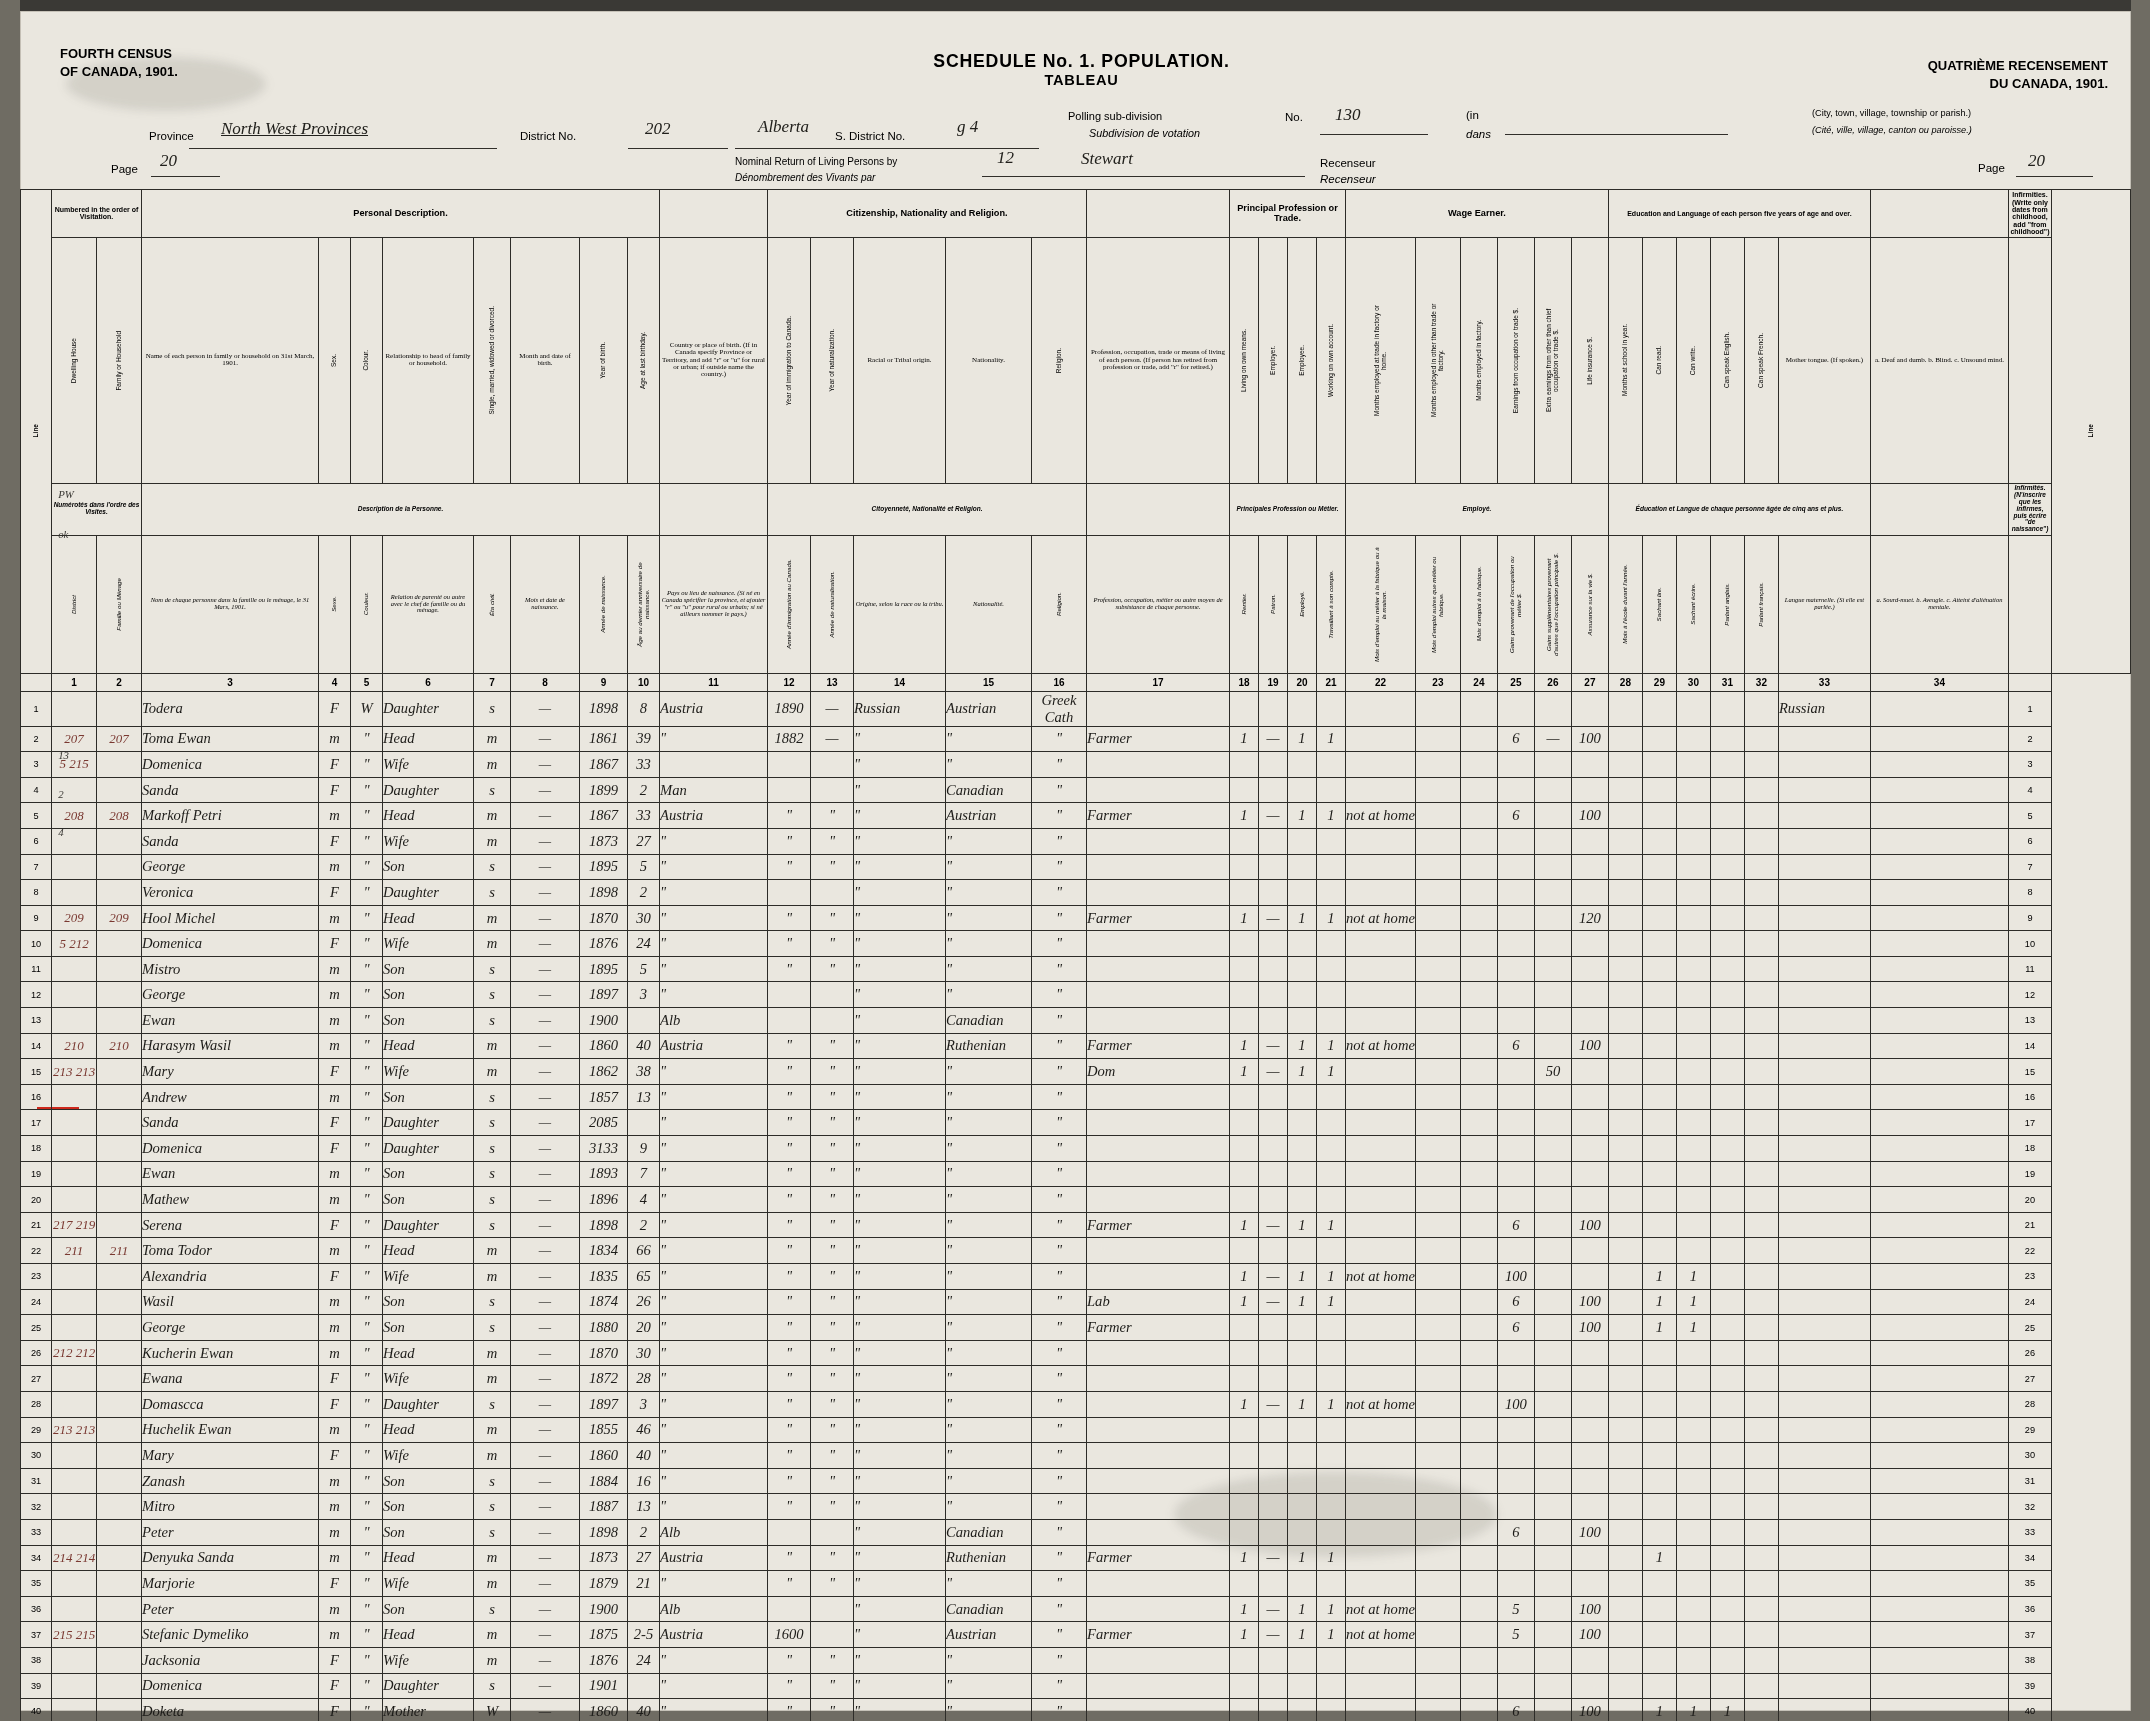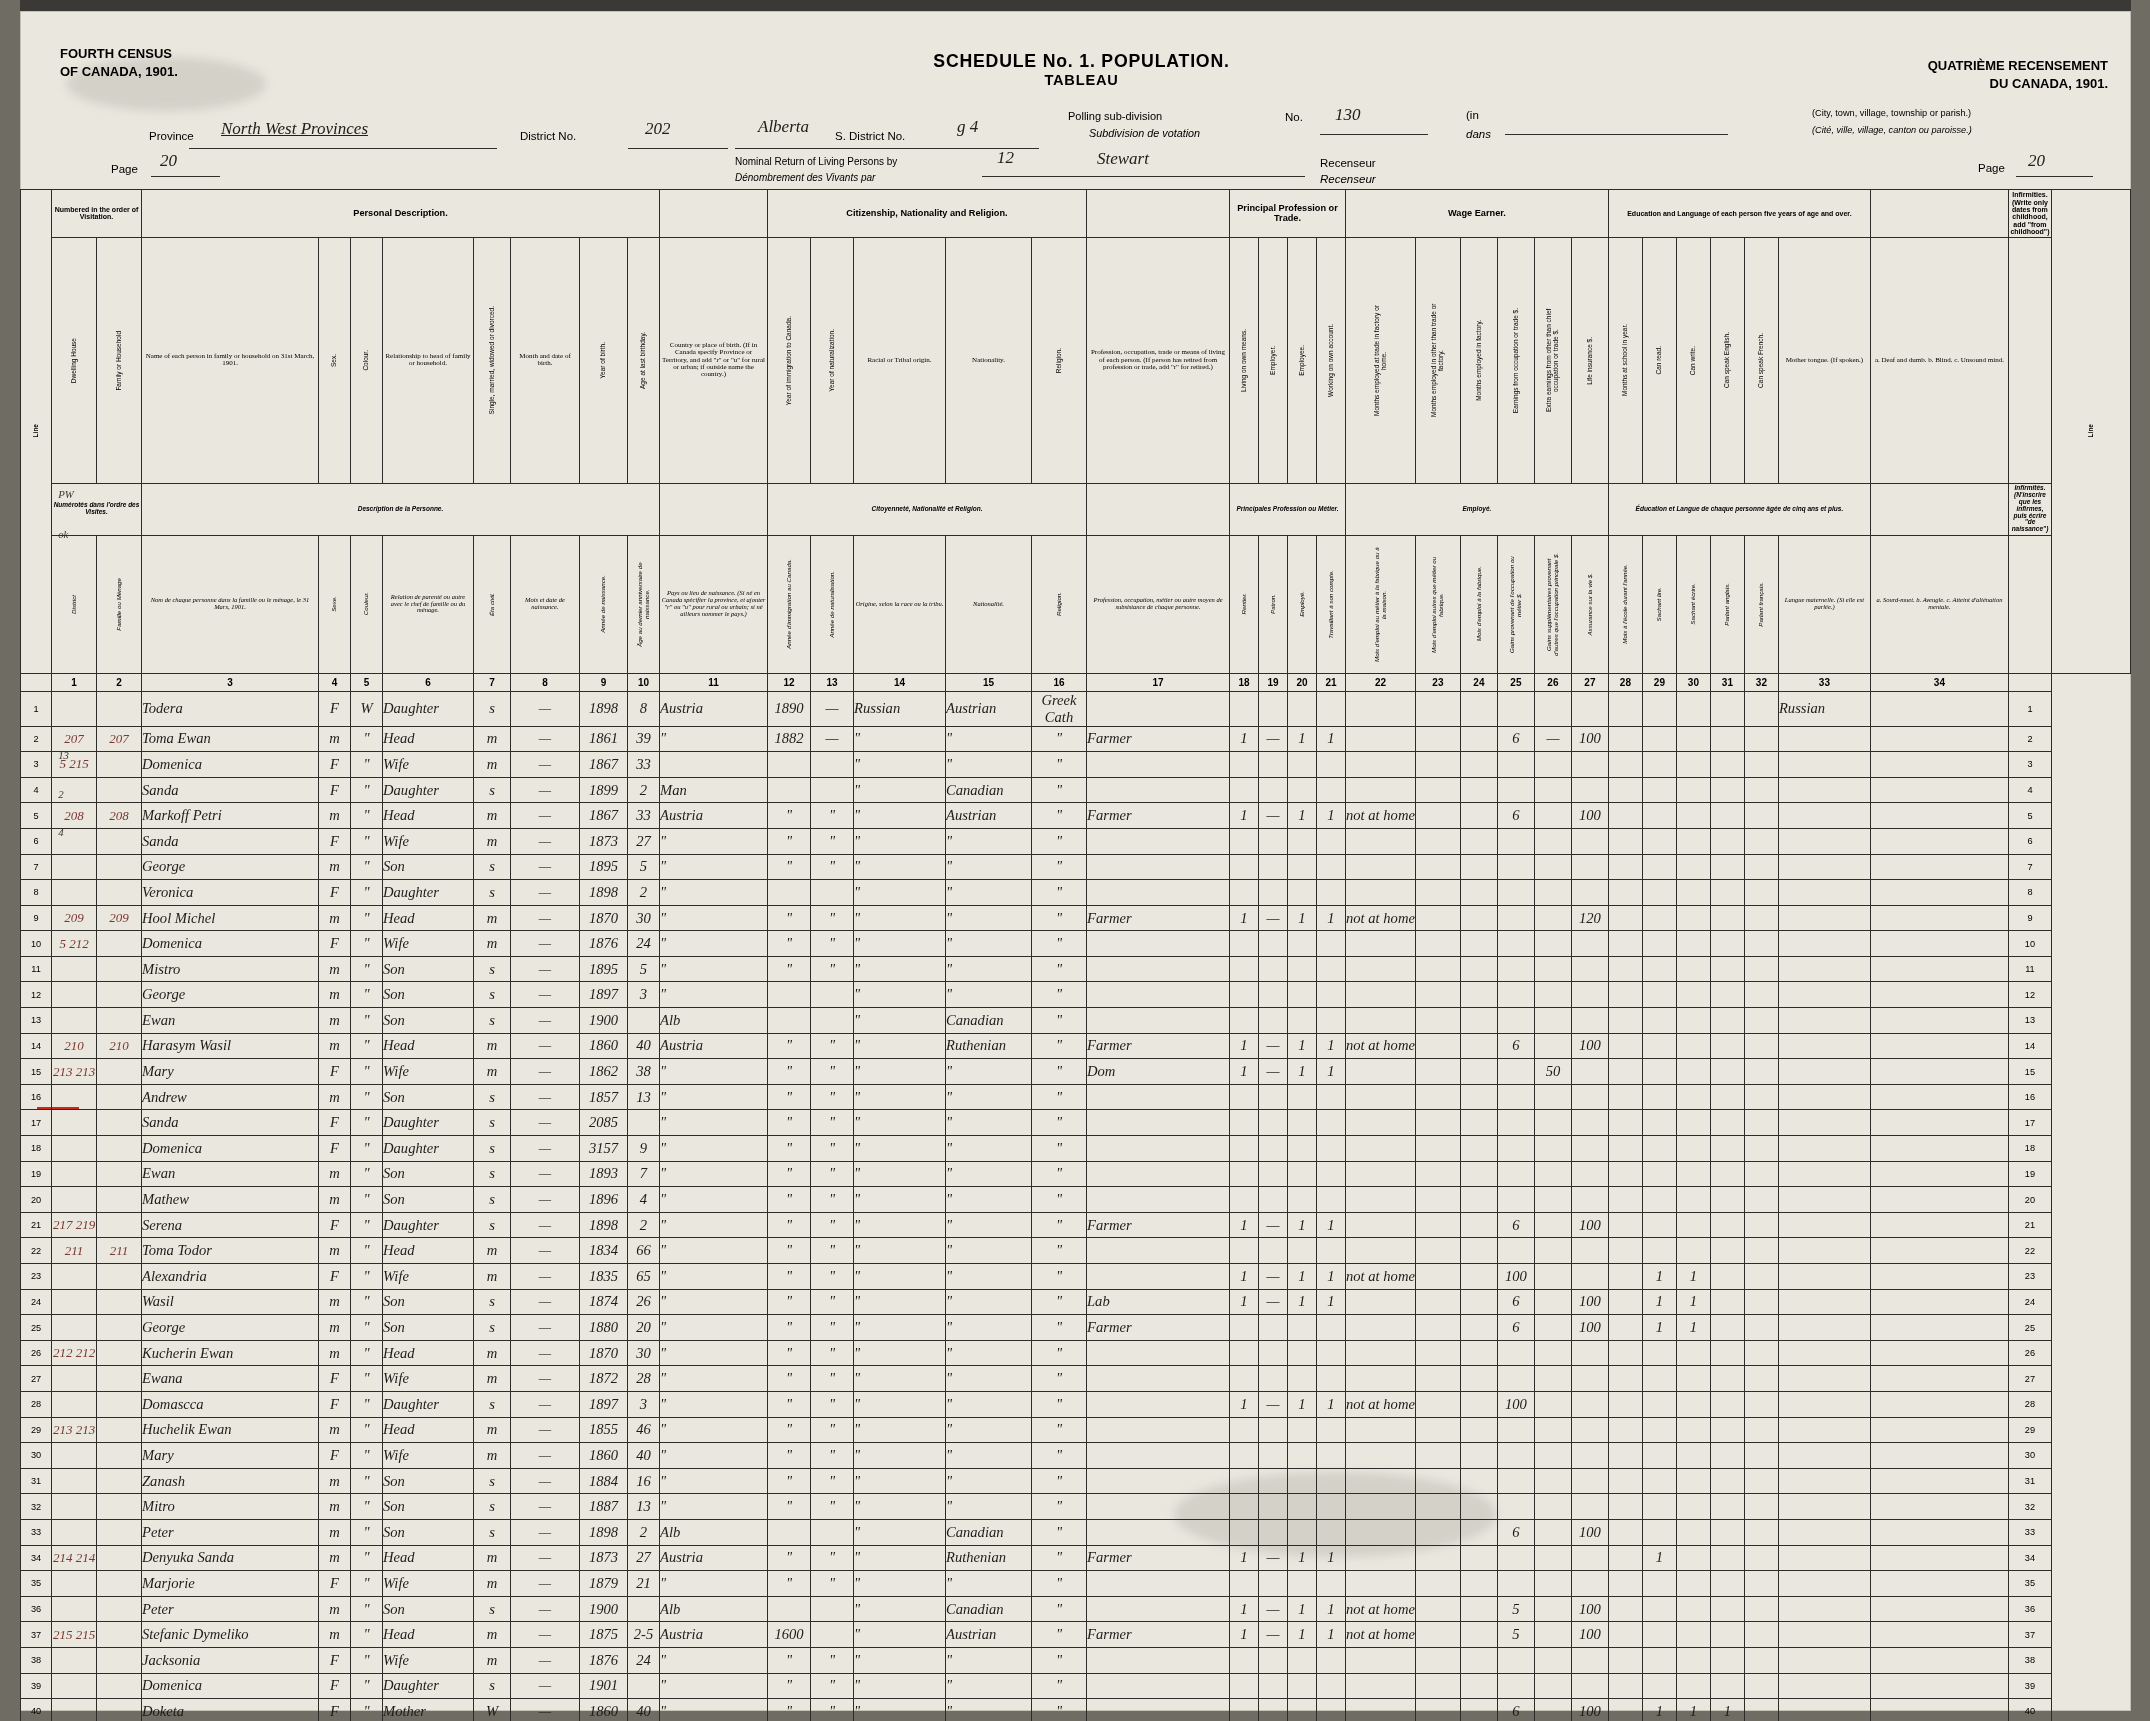--- a/index.html
+++ b/index.html
@@ -136,21 +136,21 @@
       <span class="flab tiny" style="left:1792px;top:115px;font-size:9.2px;font-style:italic;">(Cité, ville, village, canton ou paroisse.)</span>
 
       <span class="flab" style="left:91px;top:152px;">Page</span>
       <span class="fieldline" style="left:131px;top:165px;width:69px;"></span>
       <span class="fval hand" style="left:140px;top:140px;">20</span>
 
       <span class="flab tiny" style="left:715px;top:146px;font-size:10px;">Nominal Return of Living Persons by</span>
       <span class="flab tiny" style="left:715px;top:162px;font-size:10px;font-style:italic;">Dénombrement des Vivants par</span>
       <span class="fval hand" style="left:977px;top:137px;">12</span>
       <span class="fieldline" style="left:962px;top:165px;width:323px;"></span>
-      <span class="fval hand" style="left:1061px;top:138px;margin-left:16px;">Stewart</span>
+      <span class="fval hand" style="left:1061px;top:138px;">Stewart</span>
 
       <span class="flab" style="left:1300px;top:146px;">Recenseur</span>
       <span class="flab" style="left:1300px;top:162px;font-style:italic;">Recenseur</span>
 
       <span class="flab" style="left:1958px;top:151px;">Page</span>
       <span class="fieldline" style="left:1996px;top:165px;width:77px;"></span>
       <span class="fval hand" style="left:2008px;top:140px;">20</span>
     </div>
 
     <div class="margin-scribble" style="top:477px;">PW</div>
@@ -1153,21 +1153,21 @@
           <tr class="datarow">
             <td class="linenum">18</td>
             <td class="hwr"></td>
             <td class="hwr"></td>
             <td class="hw">Domenica</td>
             <td class="hwc">F</td>
             <td class="hwc">"</td>
             <td class="hw">Daughter</td>
             <td class="hwc">s</td>
             <td class="dash">—</td>
-            <td class="hwc">3157</td>
+            <td class="hwc">3133</td>
             <td class="hwc">9</td>
             <td class="hw">"</td>
             <td class="hwc">"</td>
             <td class="hwc">"</td>
             <td class="hw">"</td>
             <td class="hw">"</td>
             <td class="hwc">"</td>
             <td class="hw"></td>
             <td class="hwc"></td>
             <td class="hwc"></td>

